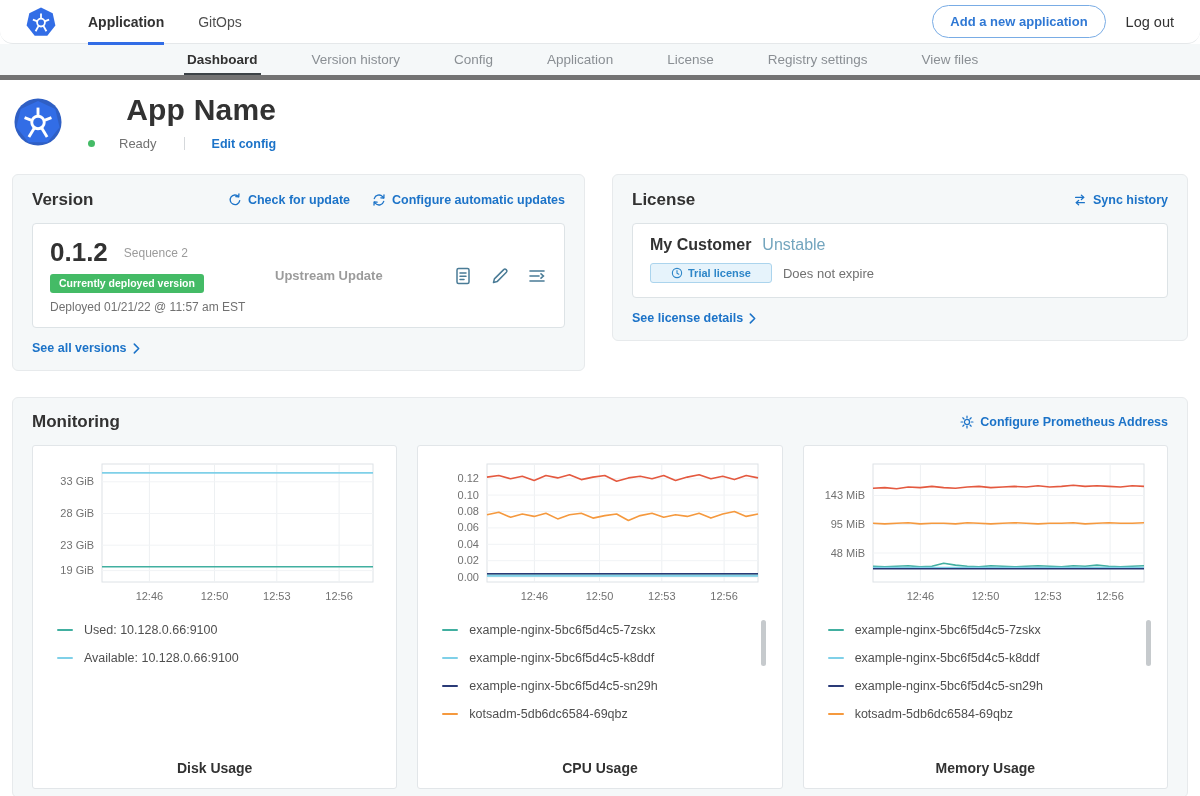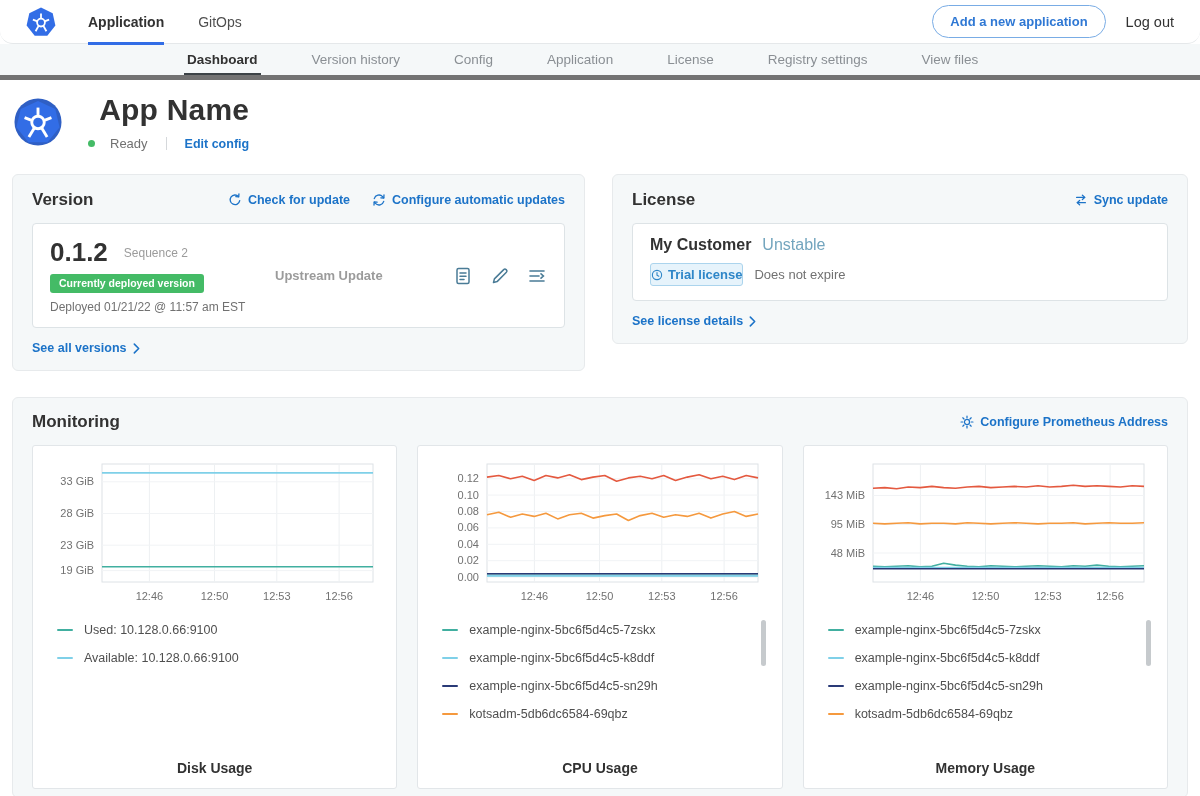--- a/index.html
+++ b/index.html
@@ -27,21 +27,21 @@
   .subnav-tab { display:flex; align-items:center; padding:0 27px; font-size:13.5px;
     color:#8A8F94; cursor:pointer; position:relative; }
   .subnav-tab.active { color:#323232; font-weight:bold; }
   .subnav-tab.active::after { content:""; position:absolute; left:24px; right:24px;
     bottom:0; height:2px; background:#3C4347; }
 
   
   .app-header { display:flex; align-items:flex-start; padding:13px 0 15px 14px; gap:26px;text-align:right; }
   .app-logo { width:48px; height:48px; margin-top:5px; flex:none; }
   .app-title { font-size:30px; font-weight:bold; color:#323232; letter-spacing:0.2px; }
-  .app-status-row { display:flex; align-items:center; gap:15px; margin-top:9px; font-size:13px; }
+  .app-status-row { display:flex; align-items:center; gap:24px; margin-top:9px; font-size:13px; }
   .status-dot { width:7px; height:7px; border-radius:50%; background:#44BB66; }
   .status-text { color:#717171; }
   .vline { width:1px; height:13px; background:#D5D8DB; margin:0 3px; }
 
   .link { color:#1C73C8; font-weight:bold; font-size:12.5px; display:inline-flex;
     align-items:center; gap:6px; cursor:pointer; white-space:nowrap; }
   .link svg { flex:none; }
 
   
   .cards-row { display:flex; gap:27px; padding:0 12px; margin-top:8px; align-items:flex-start; }
@@ -68,22 +68,22 @@
   .ver-actions { display:flex; align-items:center; gap:17px; color:#4A7B96; }
   .ver-actions .icon-btn { cursor:pointer; display:flex; }
   .see-link { margin-top:13px; }
 
   .lic-card { flex-direction:column; padding:12px 17px 14px; }
   .lic-row1 { display:flex; align-items:baseline; gap:11px; }
   .lic-customer { font-size:16px; font-weight:bold; color:#323232; }
   .lic-channel { font-size:16px; color:#73A5BE; }
   .lic-row2 { display:flex; align-items:center; gap:11px; margin-top:9px; }
   .trial-badge { display:inline-flex; align-items:center; gap:5px; background:#E6F3FB;
-    border:1px solid #ABD4ED; color:#2E86C8; font-size:13px; font-weight:bold;
-    padding:3px 0; border-radius:3px; }
+    border:1px solid #ABD4ED; color:#2E86C8; font-size:11px; font-weight:bold;
+    padding:3px 20px; border-radius:3px; }
   .no-expire { font-size:13px; color:#717171; }
 
   
   .monitoring { margin:26px 12px 0; background:#F5F8F9; border:1px solid #E7EAEC;
     border-radius:6px; padding:14px 19px 8px; }
   .mon-head { display:flex; align-items:center; }
   .mon-head .link { margin-left:auto; }
   .charts-row { display:flex; gap:20px; margin-top:13px; }
   .chart-card { flex:1; background:#fff; border:1px solid #E2E6E9; border-radius:3px;
     display:flex; flex-direction:column; padding:10px 8px 12px; height:344px; }
@@ -250,21 +250,21 @@
     <div class="panel-head">
       <span class="panel-title">License</span>
       <span class="head-links">
         <span class="link">
           <svg viewBox="0 0 16 16" width="14" height="14" fill="none" stroke="currentColor" stroke-width="1.5" stroke-linecap="round" stroke-linejoin="round">
             <path d="M3 5h9"></path>
               <polyline points="9.6,2.6 12.4,5 9.6,7.4"></polyline>
             <path d="M13 11H4"></path>
               <polyline points="6.4,8.6 3.6,11 6.4,13.4"></polyline>
           </svg>
-          <span>Sync update</span>
+          <span>Sync history</span>
         </span>
       </span>
     </div>
 
     <div class="white-card lic-card">
       <div class="lic-row1">
         <span class="lic-customer">My Customer</span>
         <span class="lic-channel">Unstable</span>
       </div>
       <div class="lic-row2">

